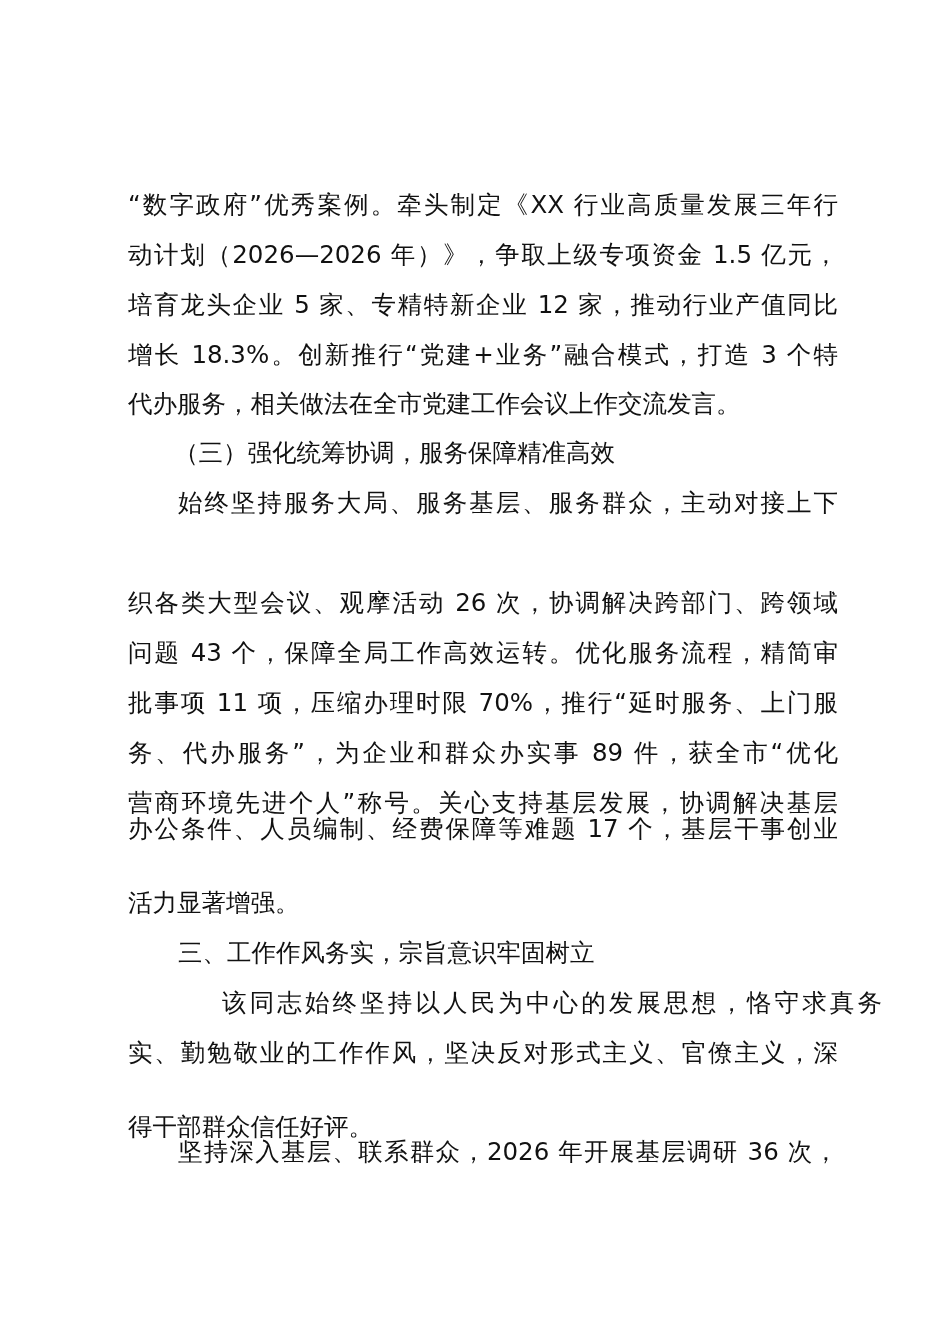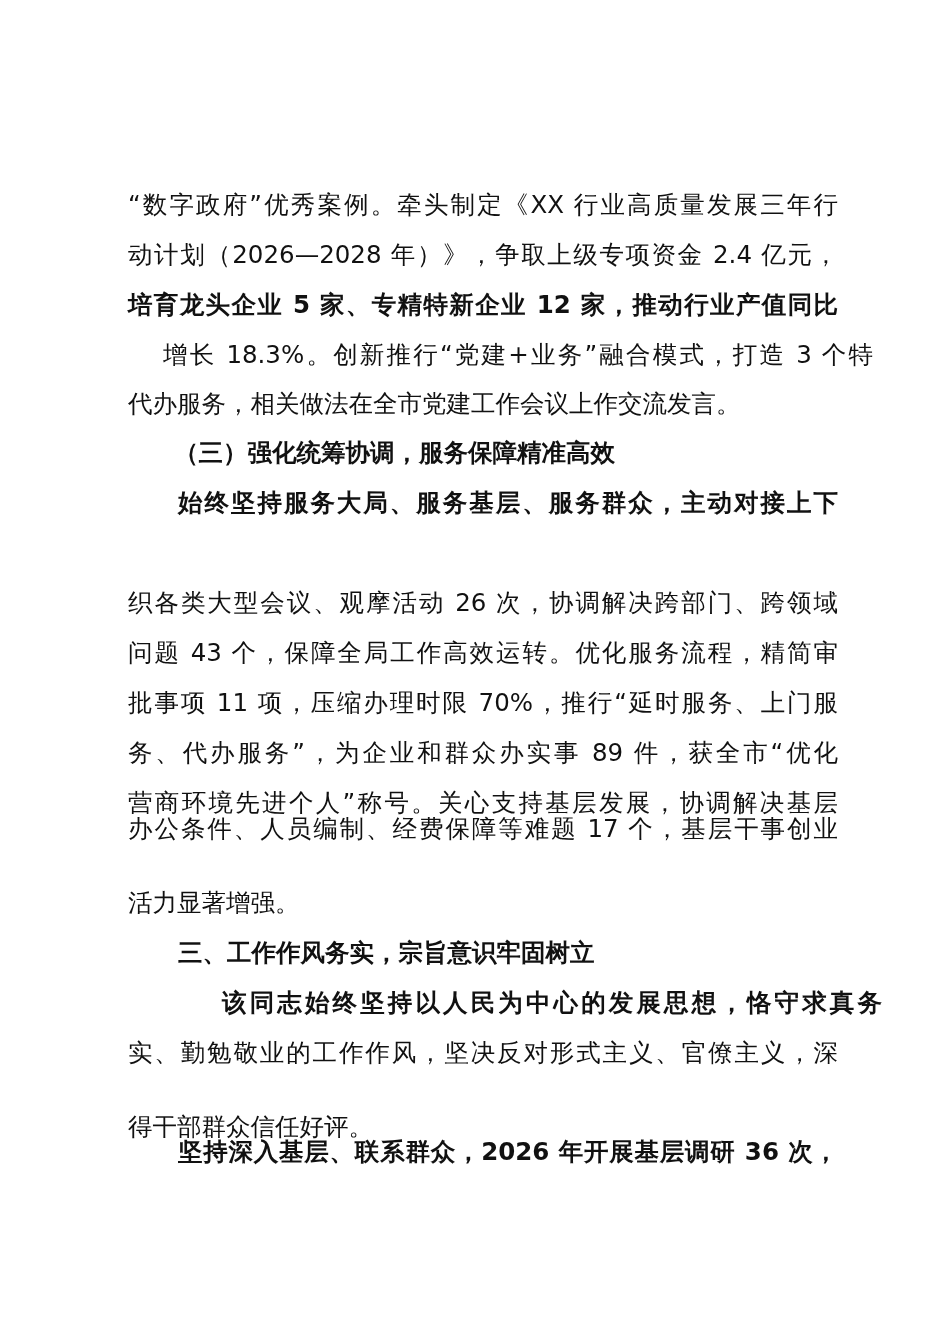--- a/index.html
+++ b/index.html
@@ -33,36 +33,35 @@
       white-space: nowrap;
       letter-spacing: 0px;
     }
     .justify {
       text-align: justify;
       text-align-last: justify;
     }
     .indent {
       left: 178px;
       width: 660px;
-      font-weight: bold;
     }
     .indent.short, .short {
       text-align: left;
       text-align-last: left;
     }
   </style>
 </head>
 <body>
 
 <div class="page">
 
   <div class="line justify" style="top:180px; left:128px;">“数字政府”优秀案例。牵头制定《XX 行业高质量发展三年行</div>
-  <div class="line justify" style="top:230px;">动计划（2026—2028 年）》，争取上级专项资金 2.4 亿元，</div>
-  <div class="line justify" style="top:280px;font-weight:bold;">培育龙头企业 5 家、专精特新企业 12 家，推动行业产值同比</div>
-  <div class="line justify" style="top:330px;margin-left:35px;">增长 18.3%。创新推行“党建+业务”融合模式，打造 3 个特</div>
+  <div class="line justify" style="top:230px;">动计划（2026—2026 年）》，争取上级专项资金 1.5 亿元，</div>
+  <div class="line justify" style="top:280px;">培育龙头企业 5 家、专精特新企业 12 家，推动行业产值同比</div>
+  <div class="line justify" style="top:330px;">增长 18.3%。创新推行“党建+业务”融合模式，打造 3 个特</div>
   <div class="line short" style="top:379px;">代办服务，相关做法在全市党建工作会议上作交流发言。</div>
 
   <div class="line indent short" style="top:428px; left:174px;">（三）强化统筹协调，服务保障精准高效</div>
 
   <div class="line indent justify" style="top:478px;">始终坚持服务大局、服务基层、服务群众，主动对接上下</div>
   <div class="line justify" style="top:578px;">织各类大型会议、观摩活动 26 次，协调解决跨部门、跨领域</div>
   <div class="line justify" style="top:628px;">问题 43 个，保障全局工作高效运转。优化服务流程，精简审</div>
   <div class="line justify" style="top:678px;">批事项 11 项，压缩办理时限 70%，推行“延时服务、上门服</div>
   <div class="line justify" style="top:728px;">务、代办服务”，为企业和群众办实事 89 件，获全市“优化</div>
   <div class="line justify" style="top:778px;">营商环境先进个人”称号。关心支持基层发展，协调解决基层</div>

